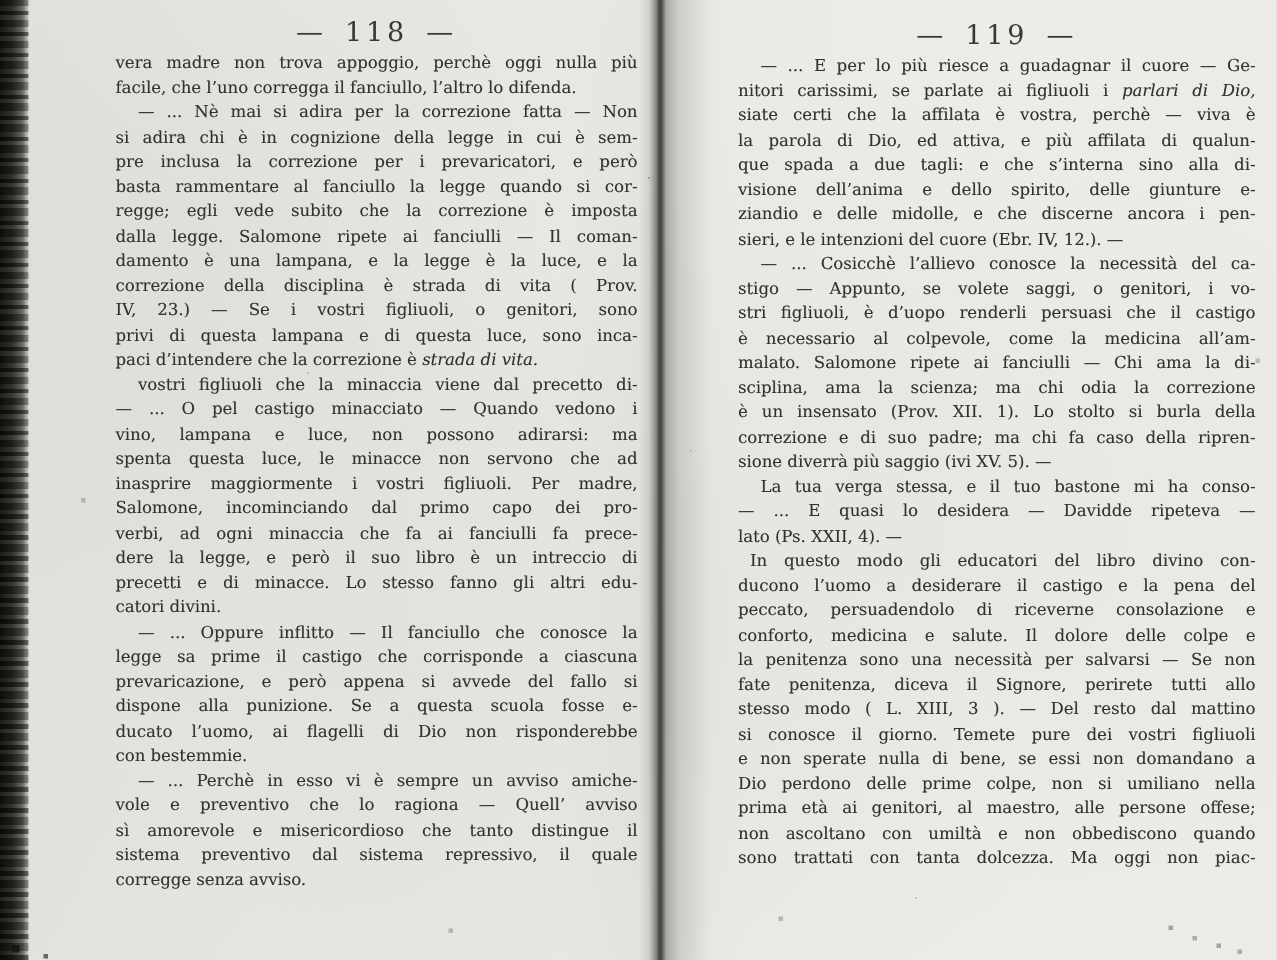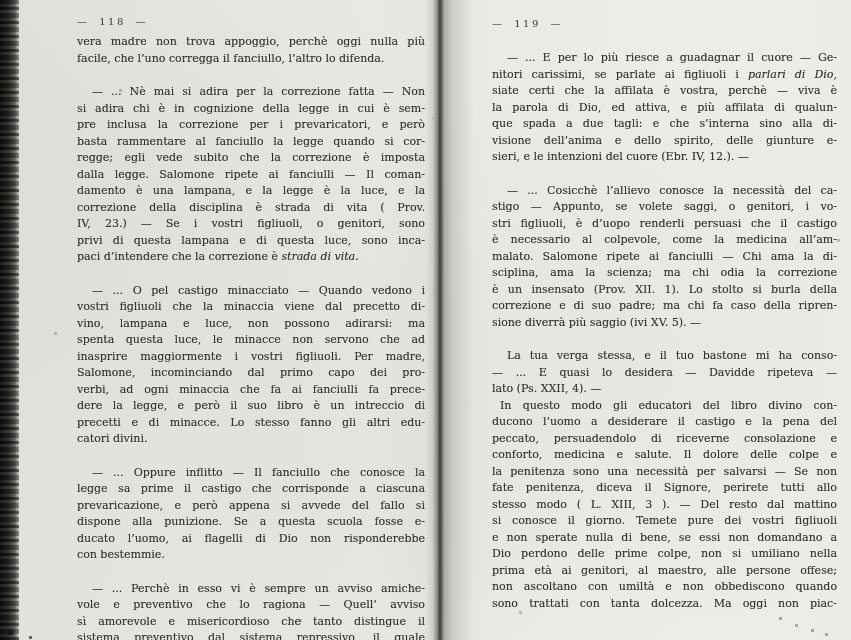--- a/index.html
+++ b/index.html
@@ -54,34 +54,34 @@
       300px 620px 0 1px rgba(70,66,58,0.30),
       780px 618px 0 1px rgba(80,75,66,0.45),
       796px 625px 0 1px rgba(80,75,66,0.40),
       812px 630px 0 1px rgba(80,75,66,0.45),
       826px 634px 0 1px rgba(80,75,66,0.40),
       10px 632px 0 2px rgba(20,19,17,0.8),
       30px 637px 0 1px rgba(20,19,17,0.6);
   }
   .page { position: absolute; color: #33312d; }
   .page-header {
-    font-size: 10px; line-height: 18px;
+    text-align: center; font-size: 18px; line-height: 18px;
     letter-spacing: 2.5px; color: #3a3833; margin-bottom: 3px;
     word-spacing: 4px;
   }
   .page-body {
     font-size: 11px; line-height: 16.5px;
     text-shadow: 0.2px 0.2px 0 rgba(51,49,45,0.35);
   }
   .page-left  { left: 77px;  top: 13px; width: 348px; }
   .page-right { left: 492px; top: 15px; width: 345px; }
   .para { margin: 0; }
   .line { text-align: justify; text-align-last: justify; }
   .line.last { text-align-last: left; }
-  .p-dash  > .line:first-child { text-indent: 15px; margin-top: 17px; }
+  .p-dash  > .line:first-child { text-indent: 15px; }
   .p-small > .line:first-child { text-indent: 8px; }
   .it { font-style: italic; }
 </style>
 </head>
 <body>
 
 <div class="scan">
   <div class="grain"></div>
   <div class="gutter-shadow"></div>
   <div class="binding-edge"></div>
@@ -101,22 +101,22 @@
           <div class="line">basta rammentare al fanciullo la legge quando si cor-</div>
           <div class="line">regge; egli vede subito che la correzione è imposta</div>
           <div class="line">dalla legge. Salomone ripete ai fanciulli — Il coman-</div>
           <div class="line">damento è una lampana, e la legge è la luce, e la</div>
           <div class="line">correzione della disciplina è strada di vita ( Prov.</div>
           <div class="line">IV, 23.) — Se i vostri figliuoli, o genitori, sono</div>
           <div class="line">privi di questa lampana e di questa luce, sono inca-</div>
           <div class="line last"><span>paci d’intendere che la correzione è </span><span class="it">strada di vita.</span></div>
         </div>
         <div class="para p-dash">
+          <div class="line">vostri figliuoli che la minaccia viene dal precetto di-</div>
           <div class="line">— ... O pel castigo minacciato — Quando vedono i</div>
-          <div class="line">vostri figliuoli che la minaccia viene dal precetto di-</div>
           <div class="line">vino, lampana e luce, non possono adirarsi: ma</div>
           <div class="line">spenta questa luce, le minacce non servono che ad</div>
           <div class="line">inasprire maggiormente i vostri figliuoli. Per madre,</div>
           <div class="line">Salomone, incominciando dal primo capo dei pro-</div>
           <div class="line">verbi, ad ogni minaccia che fa ai fanciulli fa prece-</div>
           <div class="line">dere la legge, e però il suo libro è un intreccio di</div>
           <div class="line">precetti e di minacce. Lo stesso fanno gli altri edu-</div>
           <div class="line last">catori divini.</div>
         </div>
         <div class="para p-dash">
@@ -140,20 +140,21 @@
   <div class="page page-right">
     <div class="page-header">— 119 —</div>
     <div class="page-body">
         <div class="para p-dash">
           <div class="line">— ... E per lo più riesce a guadagnar il cuore — Ge-</div>
           <div class="line"><span>nitori carissimi, se parlate ai figliuoli i </span><span class="it">parlari di Dio,</span></div>
           <div class="line">siate certi che la affilata è vostra, perchè — viva è</div>
           <div class="line">la parola di Dio, ed attiva, e più affilata di qualun-</div>
           <div class="line">que spada a due tagli: e che s’interna sino alla di-</div>
           <div class="line">visione dell’anima e dello spirito, delle giunture e-</div>
+          <div class="line">ziandio e delle midolle, e che discerne ancora i pen-</div>
           <div class="line last">sieri, e le intenzioni del cuore (Ebr. IV, 12.). —</div>
         </div>
         <div class="para p-dash">
           <div class="line">— ... Cosicchè l’allievo conosce la necessità del ca-</div>
           <div class="line">stigo — Appunto, se volete saggi, o genitori, i vo-</div>
           <div class="line">stri figliuoli, è d’uopo renderli persuasi che il castigo</div>
           <div class="line">è necessario al colpevole, come la medicina all’am-</div>
           <div class="line">malato. Salomone ripete ai fanciulli — Chi ama la di-</div>
           <div class="line">sciplina, ama la scienza; ma chi odia la correzione</div>
           <div class="line">è un insensato (Prov. XII. 1). Lo stolto si burla della</div>

